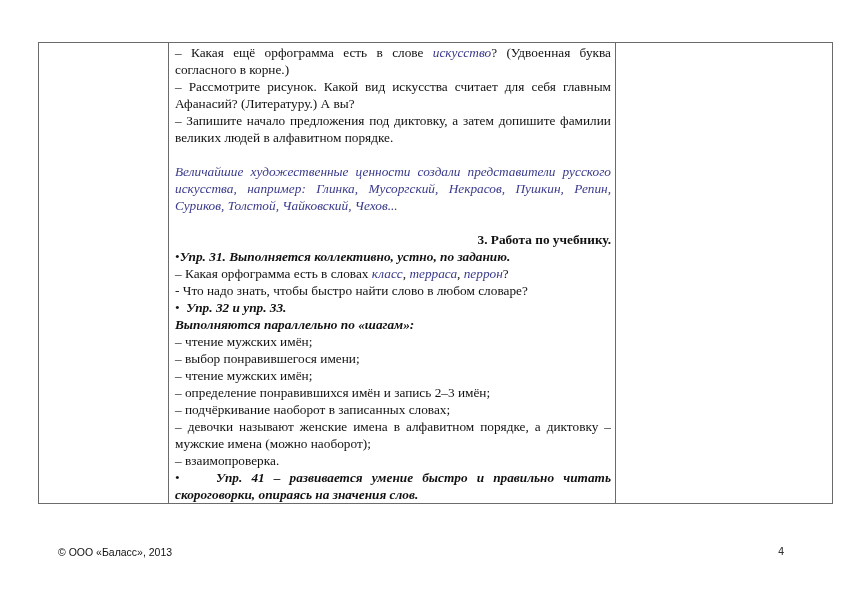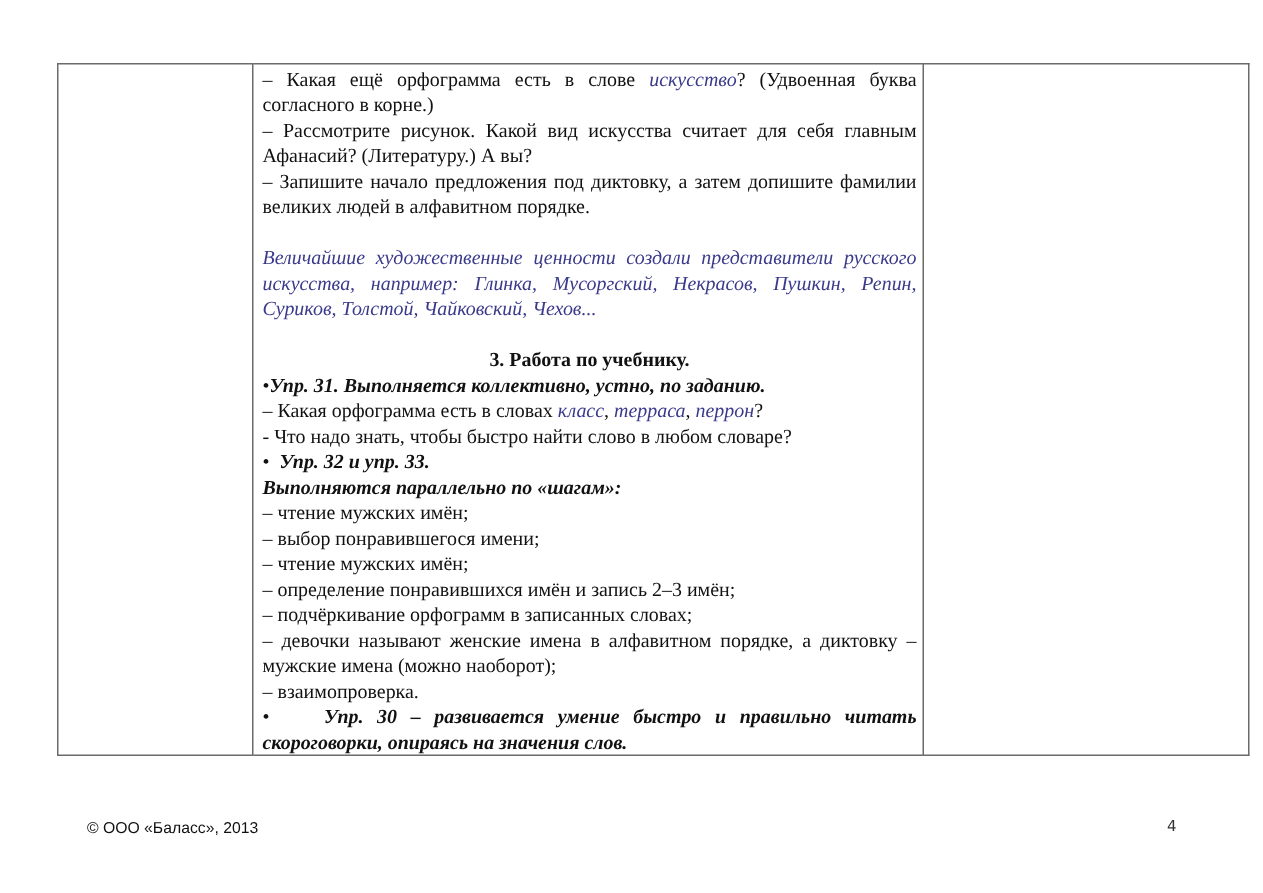--- a/index.html
+++ b/index.html
@@ -45,34 +45,34 @@
         <tr>
       <td class="c1"></td>
       <td class="c2">
         <div class="content">
           <p><span>– Какая ещё орфограмма есть в слове </span><span class="blue">искусство</span><span>? (Удвоенная буква согласного в корне.)</span></p>
           <p>– Рассмотрите рисунок. Какой вид искусства считает для себя главным Афанасий? (Литературу.) А вы?</p>
           <p>– Запишите начало предложения под диктовку, а затем допишите фамилии великих людей в алфавитном порядке.</p>
           <div class="gap"></div>
           <p class="blue">Величайшие художественные ценности создали представители русского искусства, например: Глинка, Мусоргский, Некрасов, Пушкин, Репин, Суриков, Толстой, Чайковский, Чехов...</p>
           <div class="gap"></div>
-          <p class="b" style="text-align:center;">3. Работа по учебнику.</p>
+          <p class="b" style="text-align:right;">3. Работа по учебнику.</p>
           <p style="text-align:left;"><span>•</span><span class="it">Упр. 31. Выполняется коллективно, устно, по заданию.</span></p>
           <p style="text-align:left;"><span>– Какая орфограмма есть в словах </span><span class="blue">класс</span><span>, </span><span class="blue">терраса</span><span>, </span><span class="blue">перрон</span><span>?</span></p>
           <p style="text-align:left;">- Что надо знать, чтобы быстро найти слово в любом словаре?</p>
           <p style="text-align:left;"><span>•</span>&nbsp;&nbsp;<span class="it">Упр. 32 и упр. 33.</span></p>
           <p class="it" style="text-align:left;">Выполняются параллельно по «шагам»:</p>
           <p style="text-align:left;">– чтение мужских имён;</p>
           <p style="text-align:left;">– выбор понравившегося имени;</p>
           <p style="text-align:left;">– чтение мужских имён;</p>
           <p style="text-align:left;">– определение понравившихся имён и запись 2–3 имён;</p>
-          <p style="text-align:left;">– подчёркивание орфограмм в записанных словах;</p>
+          <p style="text-align:left;">– подчёркивание наоборот в записанных словах;</p>
           <p>– девочки называют женские имена в алфавитном порядке, а диктовку – мужские имена (можно наоборот);</p>
           <p style="text-align:left;">– взаимопроверка.</p>
-          <p><span>•</span>&nbsp;&nbsp;&nbsp;&nbsp;<span class="it">Упр. 30 – развивается умение быстро и правильно читать скороговорки, опираясь на значения слов.</span></p>
+          <p><span>•</span>&nbsp;&nbsp;&nbsp;&nbsp;<span class="it">Упр. 41 – развивается умение быстро и правильно читать скороговорки, опираясь на значения слов.</span></p>
         </div>
       </td>
       <td class="c3"></td>
     </tr>
   </tbody>
     </table>
 
   <div class="footer-copy">© ООО «Баласс», 2013</div>
   <div class="footer-page">4</div>
 </div>

